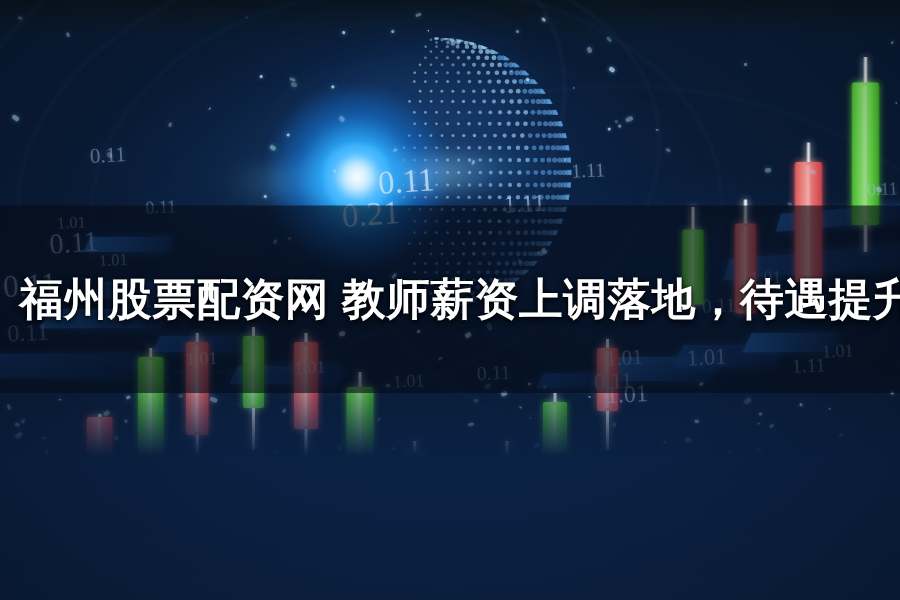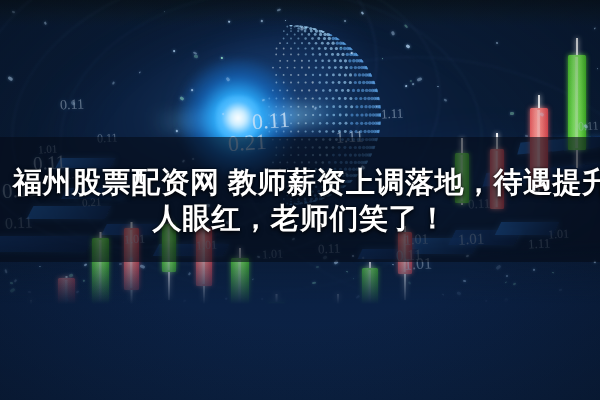--- a/index.html
+++ b/index.html
@@ -1419,16 +1419,15 @@
       <div class="num" style="left: 500px; top: 178px; font-size: 12px; opacity: 0.35; transform: rotate(-3deg);">1.01</div>
       <div class="num" style="left: 468px; top: 196px; font-size: 13px; opacity: 0.35; transform: rotate(-3deg);">0.11</div>
     </div>
 
   <div class="bg-bottom"></div>
   <div class="bg-vignette"></div>
 
   <div id="text-band"></div>
   <div id="headline">
     <div class="hl-line l1">福州股票配资网 教师薪资上调落地，待遇提升令</div>
-    <div class="hl-line l2">人眼红，老师们笑了！</div>
   </div>
 
 </div>
 
 </body></html>

